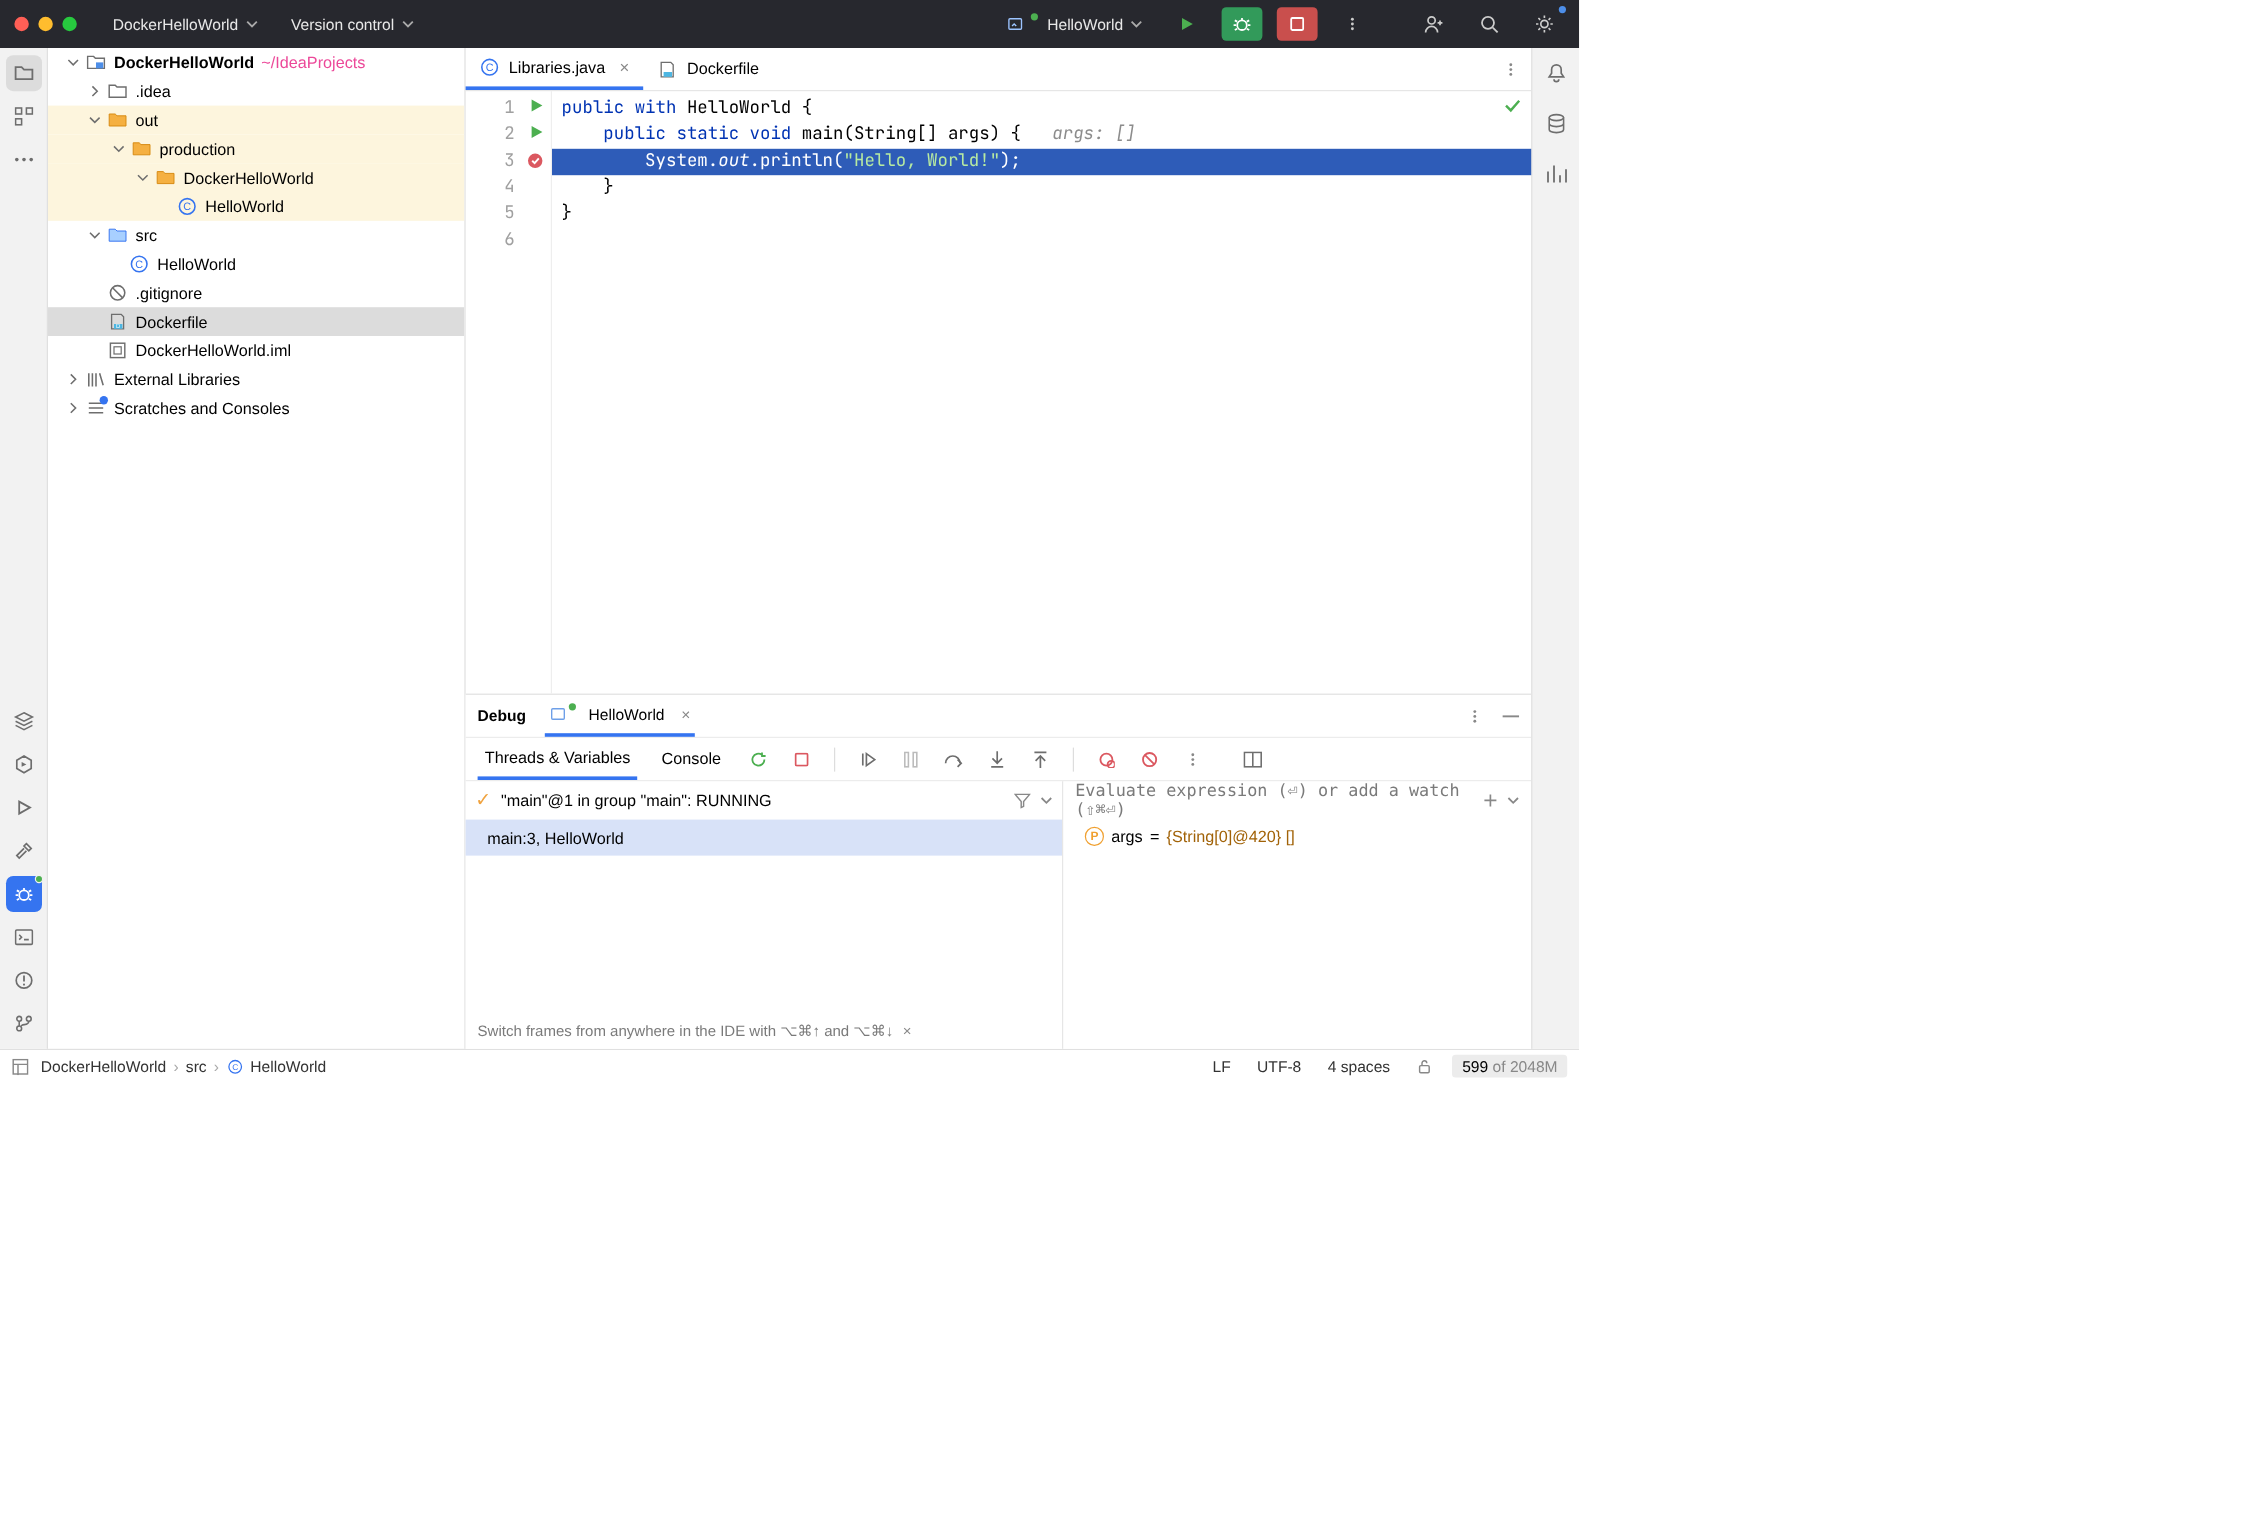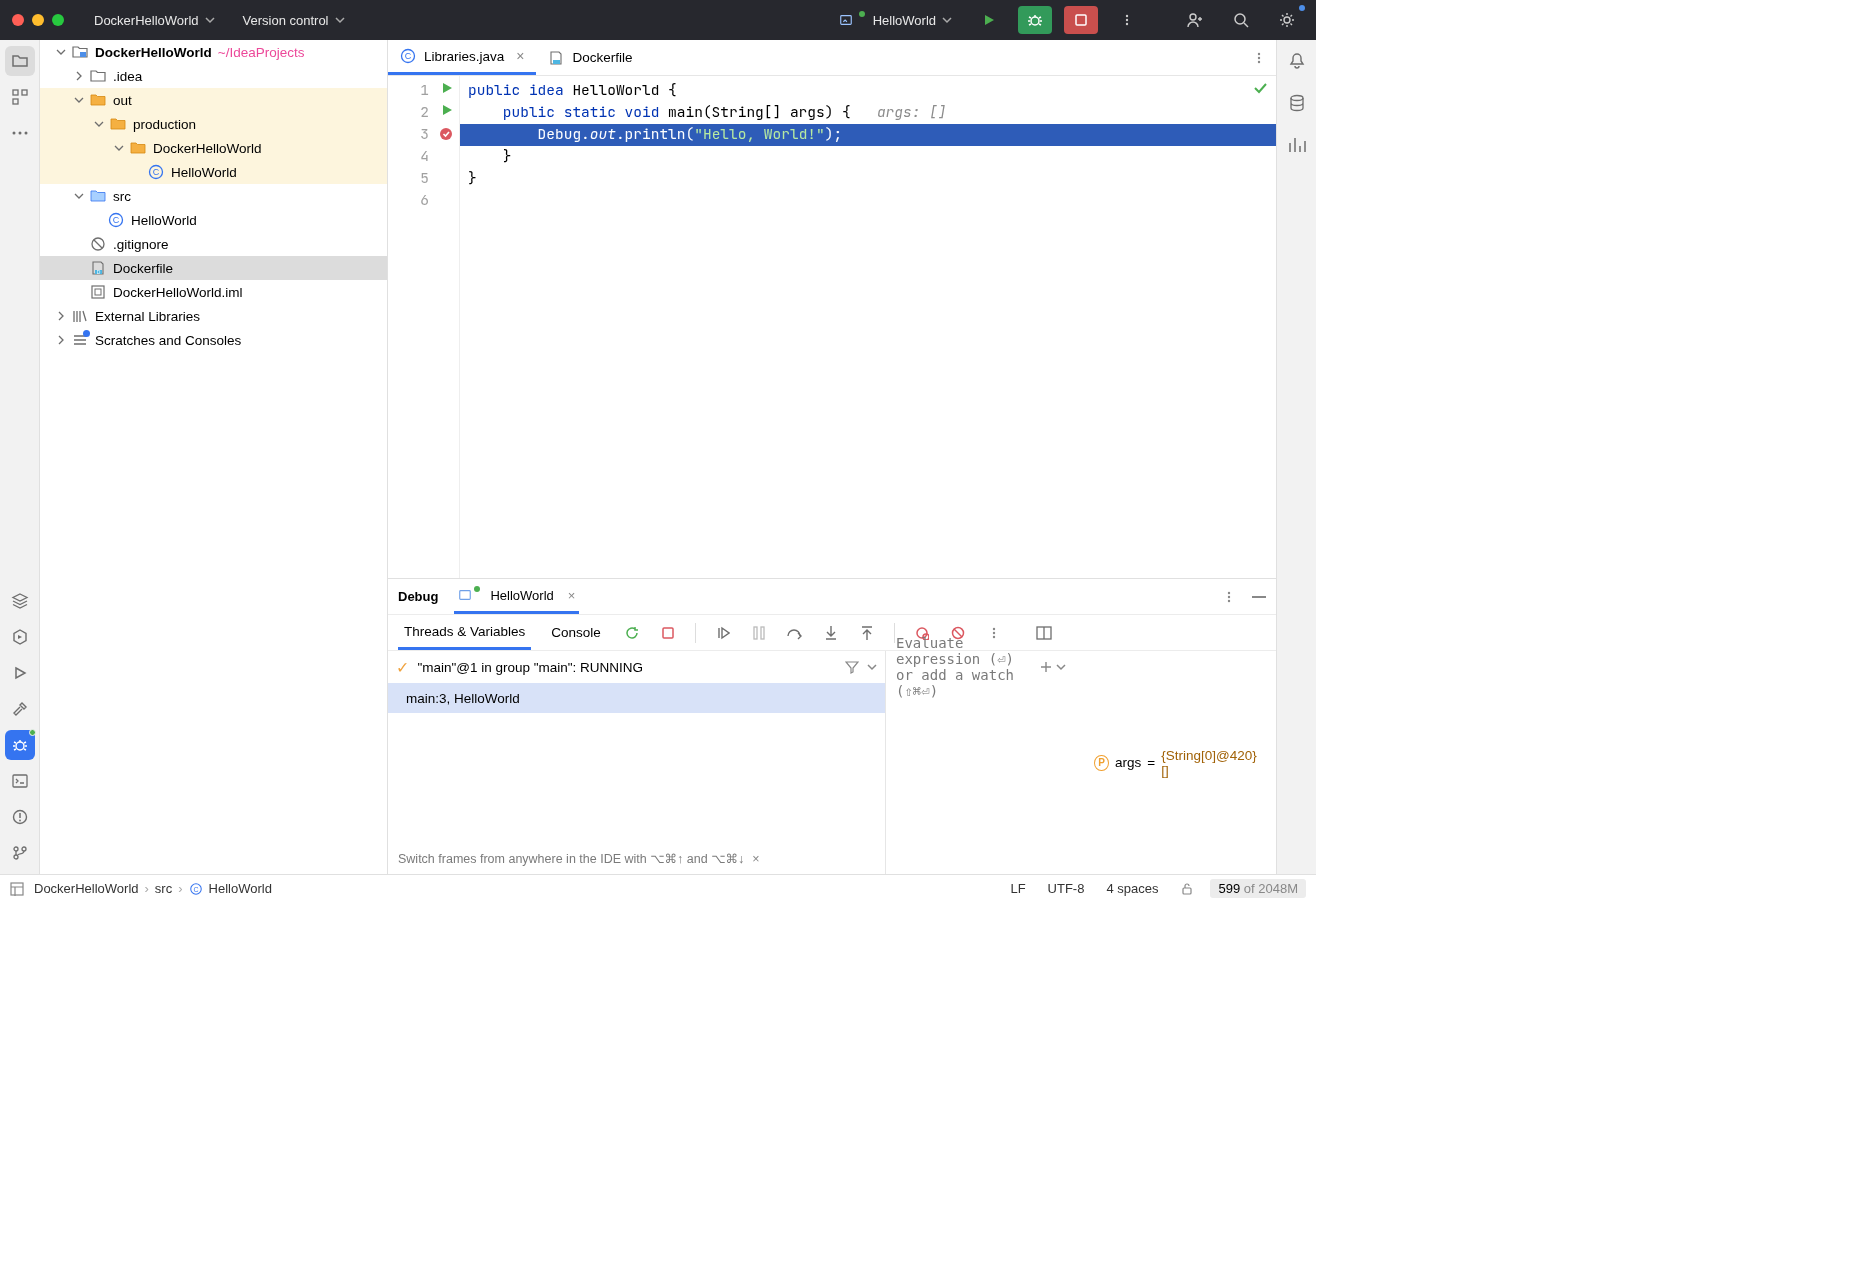--- a/index.html
+++ b/index.html
@@ -152,21 +152,21 @@
 .debug-toolbar .tab.active { border-bottom: 3px solid #3574f0; font-weight: 400; }
 .debug-toolbar .sep-v { width:1px; height:20px; background:#ddd; margin: 0 2px; }
 .debug-toolbar .tbtn { width:22px; height:22px; display:flex; align-items:center; justify-content:center; cursor:pointer; }
 .debug-body { flex:1; display:flex; }
 .frames-pane { width: 498px; border-right: 1px solid #e6e6e6; display:flex; flex-direction:column; }
 .frames-header { height: 32px; display:flex; align-items:center; padding: 0 8px; gap: 8px; }
 .frames-header .check { color: #f0a33f; font-size: 16px; }
 .frames-header .txt { flex:1; font-size: 13.5px; }
 .frame-row { height: 30px; display:flex; align-items:center; padding: 0 18px; background: #d8e2f8; font-size: 13.5px; }
 .frames-tip { margin-top: auto; padding: 8px 10px; color: #7a7a7a; font-size: 12.5px; display:flex; align-items:center; gap:8px; }
-.vars-pane { flex:1; display:flex; flex-direction:row; }
+.vars-pane { flex:1; display:flex; flex-direction:column; }
 .vars-header { height: 32px; display:flex; align-items:center; padding: 0 10px; color:#7a7a7a; font-family: Menlo, monospace; font-size: 14px; }
 .vars-header .spacer { flex:1; }
 .var-row { padding: 6px 18px; font-size: 13.5px; display:flex; align-items:center; gap:6px; }
 .var-row .p-icon { width:16px; height:16px; border:1.5px solid #f0a030; border-radius:50%; color:#f0a030; display:inline-flex; align-items:center; justify-content:center; font-size:10px; font-weight:700; }
 .var-row .val { color: #a16207; }
 
 
 .status-bar {
   height: 28px; display:flex; align-items:center; padding: 0 10px; gap: 10px;
   border-top: 1px solid #e0e0e0; background: #fff; font-size: 13px;
@@ -561,23 +561,23 @@
         <div class="gline">4</div>
         <div class="gline">5</div>
         <div class="gline">6</div>
       </div>
       <div class="code">
         <span class="check-mark">
             <svg width="16" height="16" viewBox="0 0 16 16">
               <path d="M3 8l4 4 7-8" stroke="#4caf50" stroke-width="2" fill="none"></path>
             </svg>
           </span>
-        <div class="cline"><span class="kw">public</span><span class="kw"> idea</span><span> HelloWorld {</span></div>
+        <div class="cline"><span class="kw">public</span><span class="kw"> with</span><span> HelloWorld {</span></div>
         <div class="cline"><span class="kw">    public</span><span class="kw"> static</span><span class="kw"> void</span><span> main</span><span>(String[] args) {</span><span class="com">   args: []</span></div>
-        <div class="cline highlighted"><span>        Debug.</span><span class="it">out</span><span>.println(</span><span class="str-h">"Hello, World!"</span><span>);</span></div>
+        <div class="cline highlighted"><span>        System.</span><span class="it">out</span><span>.println(</span><span class="str-h">"Hello, World!"</span><span>);</span></div>
         <div class="cline"><span>    }</span></div>
         <div class="cline"><span>}</span></div>
         <div class="cline"><span></span></div>
       </div>
     </div>
 
     <div class="debug-panel">
       <div class="debug-header">
         <span class="title">Debug</span>
         <div class="run-tab">

